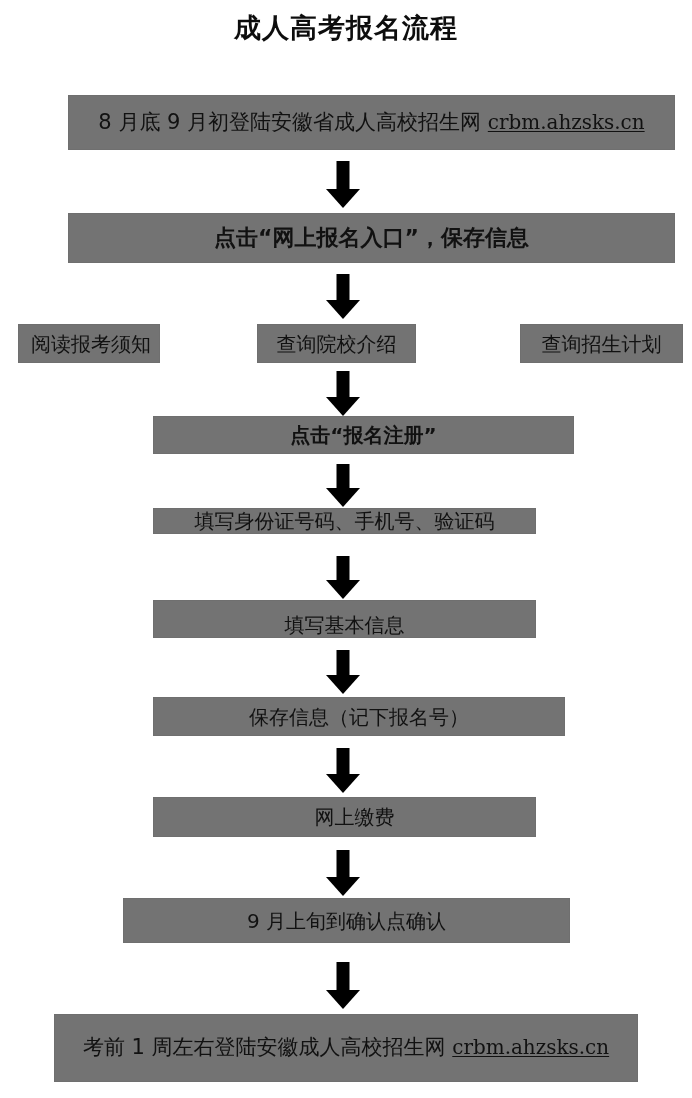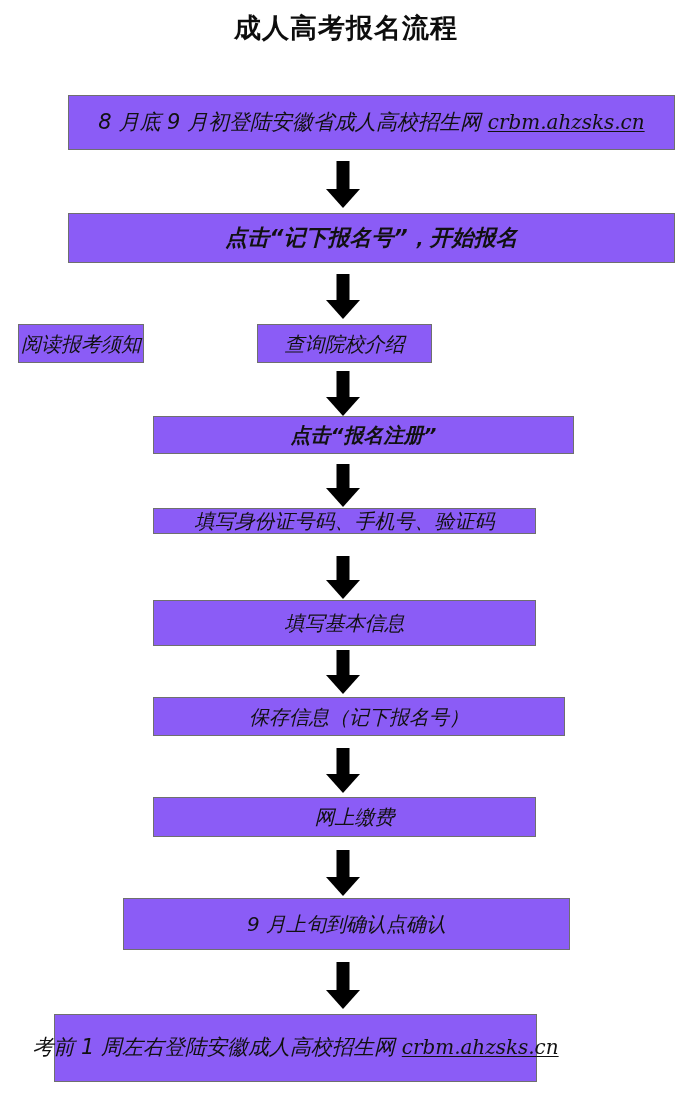--- a/index.html
+++ b/index.html
@@ -31,28 +31,27 @@
     font-weight: bold;
     letter-spacing: 1px;
     color: #0d0d0d;
     font-family: "DejaVu Sans", "Liberation Sans", sans-serif;
   }
 
   .node {
     position: absolute;
     box-sizing: border-box;
     border: 1.3px solid #6f6f6f;
-    background: #8b5cf6;
+    background: #737373;
     display: flex;
     align-items: center;
     justify-content: center;
     text-align: center;
     color: #111111;
     font-family: "DejaVu Sans", "Liberation Sans", sans-serif;
-    font-style: italic;
   }
 
   .node .node-text {
     display: block;
     line-height: 1.2;
     padding: 0 8px;
     white-space: nowrap;
   }
   .t-20 { font-size: 20px; }
   .t-21 { font-size: 21px; }
@@ -102,36 +101,39 @@
   <div class="node" style="left:68px; top:95px; width:607px; height:55px;">
     <span class="node-text t-21"><span>8 月底 9 月初登陆安徽省成人高校招生网 </span><span class="url-underline">crbm.ahzsks.cn</span></span>
   </div>
 
   <div class="arrow" style="left:326px; top:161px; height:47px;">
     <span class="shaft" style="height:30px;"></span>
     <span class="head"></span>
   </div>
 
   <div class="node" style="left:68px; top:213px; width:607px; height:50px;">
-    <span class="node-text t-22 bold">点击“记下报名号”，开始报名</span>
+    <span class="node-text t-22 bold">点击“网上报名入口”，保存信息</span>
   </div>
 
   <div class="arrow" style="left:326px; top:274px; height:45px;">
     <span class="shaft" style="height:28px;"></span>
     <span class="head"></span>
   </div>
 
-  <div class="node" style="left:18px; top:324px; width:126px; height:39px;">
+  <div class="node" style="left:18px; top:324px; width:142px; height:39px;justify-content:flex-end;">
     <span class="node-text t-20">阅读报考须知</span>
   </div>
 
-  <div class="node" style="left:257px; top:324px; width:175px; height:39px;">
+  <div class="node" style="left:257px; top:324px; width:159px; height:39px;">
     <span class="node-text t-20">查询院校介绍</span>
   </div>
 
+  <div class="node" style="left:520px; top:324px; width:163px; height:39px;">
+    <span class="node-text t-20">查询招生计划</span>
+  </div>
 
   <div class="arrow" style="left:326px; top:371px; height:45px;">
     <span class="shaft" style="height:28px;"></span>
     <span class="head"></span>
   </div>
 
   <div class="node" style="left:153px; top:416px; width:421px; height:38px;">
     <span class="node-text t-20 bold">点击“报名注册”</span>
   </div>
 
@@ -142,21 +144,21 @@
 
   <div class="node" style="left:153px; top:508px; width:383px; height:26px;">
     <span class="node-text t-20">填写身份证号码、手机号、验证码</span>
   </div>
 
   <div class="arrow" style="left:326px; top:556px; height:43px;">
     <span class="shaft" style="height:26px;"></span>
     <span class="head"></span>
   </div>
 
-  <div class="node" style="left:153px; top:600px; width:383px; height:46px;">
+  <div class="node" style="left:153px; top:600px; width:383px; height:38px;align-items:flex-end;">
     <span class="node-text t-20">填写基本信息</span>
   </div>
 
   <div class="arrow" style="left:326px; top:650px; height:44px;">
     <span class="shaft" style="height:27px;"></span>
     <span class="head"></span>
   </div>
 
   <div class="node" style="left:153px; top:697px; width:412px; height:39px;">
     <span class="node-text t-20">保存信息（记下报名号）</span>
@@ -169,26 +171,26 @@
 
   <div class="node" style="left:153px; top:797px; width:383px; height:40px;padding-left:20px;">
     <span class="node-text t-20">网上缴费</span>
   </div>
 
   <div class="arrow" style="left:326px; top:850px; height:46px;">
     <span class="shaft" style="height:29px;"></span>
     <span class="head"></span>
   </div>
 
-  <div class="node" style="left:123px; top:898px; width:447px; height:52px;">
+  <div class="node" style="left:123px; top:898px; width:447px; height:45px;">
     <span class="node-text t-20">9 月上旬到确认点确认</span>
   </div>
 
   <div class="arrow" style="left:326px; top:962px; height:47px;">
     <span class="shaft" style="height:30px;"></span>
     <span class="head"></span>
   </div>
 
-  <div class="node" style="left:54px; top:1014px; width:483px; height:68px;">
+  <div class="node" style="left:54px; top:1014px; width:584px; height:68px;">
     <span class="node-text t-21"><span>考前 1 周左右登陆安徽成人高校招生网 </span><span class="url-underline">crbm.ahzsks.cn</span></span>
   </div>
 
 </div>
 
 </body></html>

